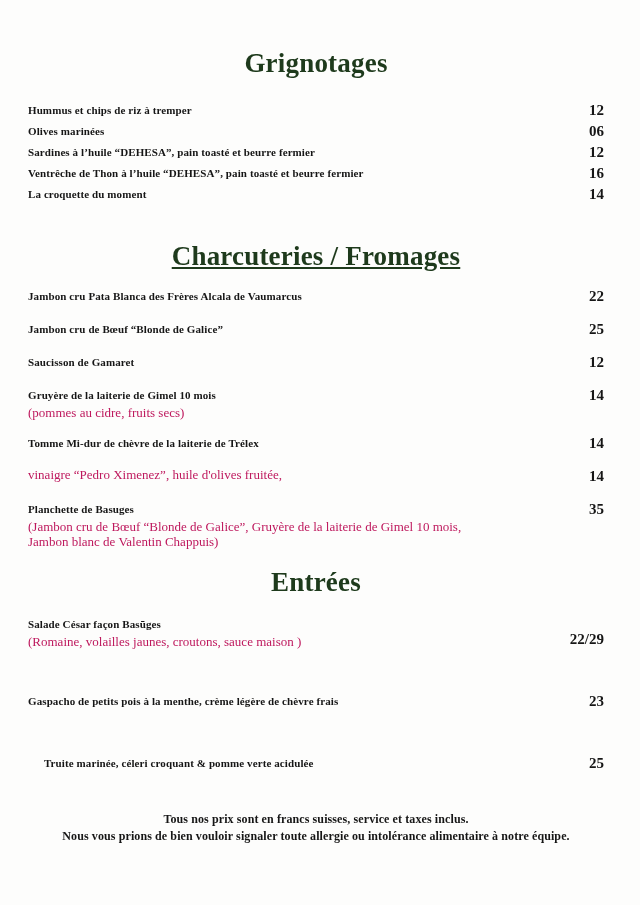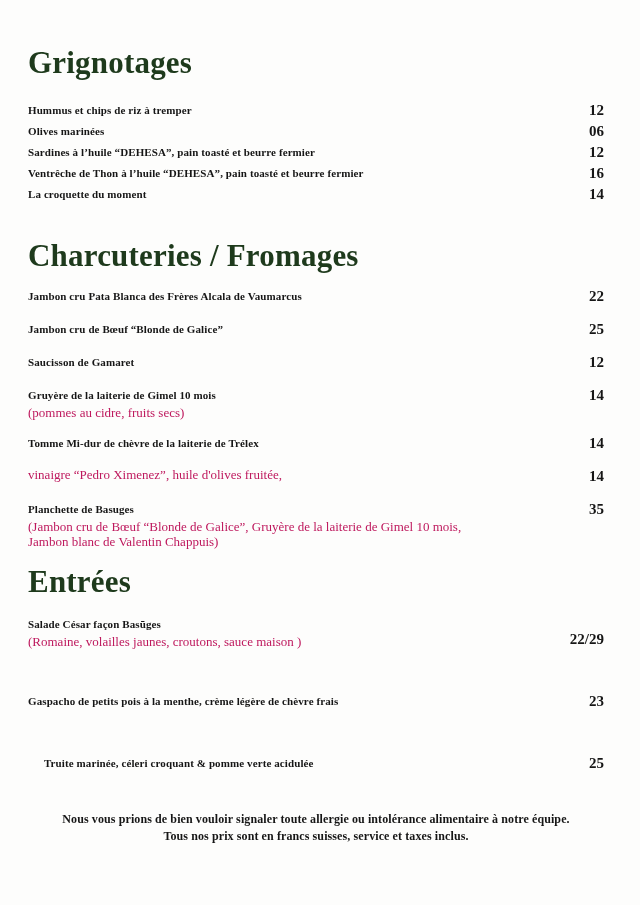--- a/index.html
+++ b/index.html
@@ -8,29 +8,29 @@
   body {
     width: 640px; height: 905px;
     background: var(--paper);
     font-family: "Liberation Serif", serif;
     color: var(--ink);
     overflow: hidden;
   }
   .menu { padding: 0 36px 0 28px; }
 
   .section-title {
-    text-align: left;
-    font-size: 31px;
+    text-align: center;
+    font-size: 27px;
     line-height: 34px;
     font-weight: 700;
     color: var(--accent);
     letter-spacing: 0.2px;
   }
   .s0 .section-title { margin: 46px 0 20px 0; }
-  .s1 .section-title { margin: 34px 0 14px 0; }
+  .s1 .section-title { margin: 34px 0 14px 0; text-decoration: underline; }
   .s2 .section-title { margin: 12px 0 16px 0; }
 
   .menu-item {
     display: flex;
     justify-content: space-between;
     align-items: flex-start;
   }
   .item-text { flex: 1 1 auto; padding-right: 14px; }
   .item-name {
     font-size: 11px;
@@ -191,16 +191,16 @@
     <div class="item-text">
       <div class="item-name">Truite marinée, céleri croquant &amp; pomme verte acidulée</div>
 
     </div>
     <div class="item-price">25</div>
   </div>
         </div>
   </section>
     </div>
   <div class="footer">
+    <div>Tous nos prix sont en francs suisses, service et taxes inclus.</div>
     <div>Nous vous prions de bien vouloir signaler toute allergie ou intolérance alimentaire à notre équipe.</div>
-    <div>Tous nos prix sont en francs suisses, service et taxes inclus.</div>
   </div>
 </div>
 
 </body></html>

